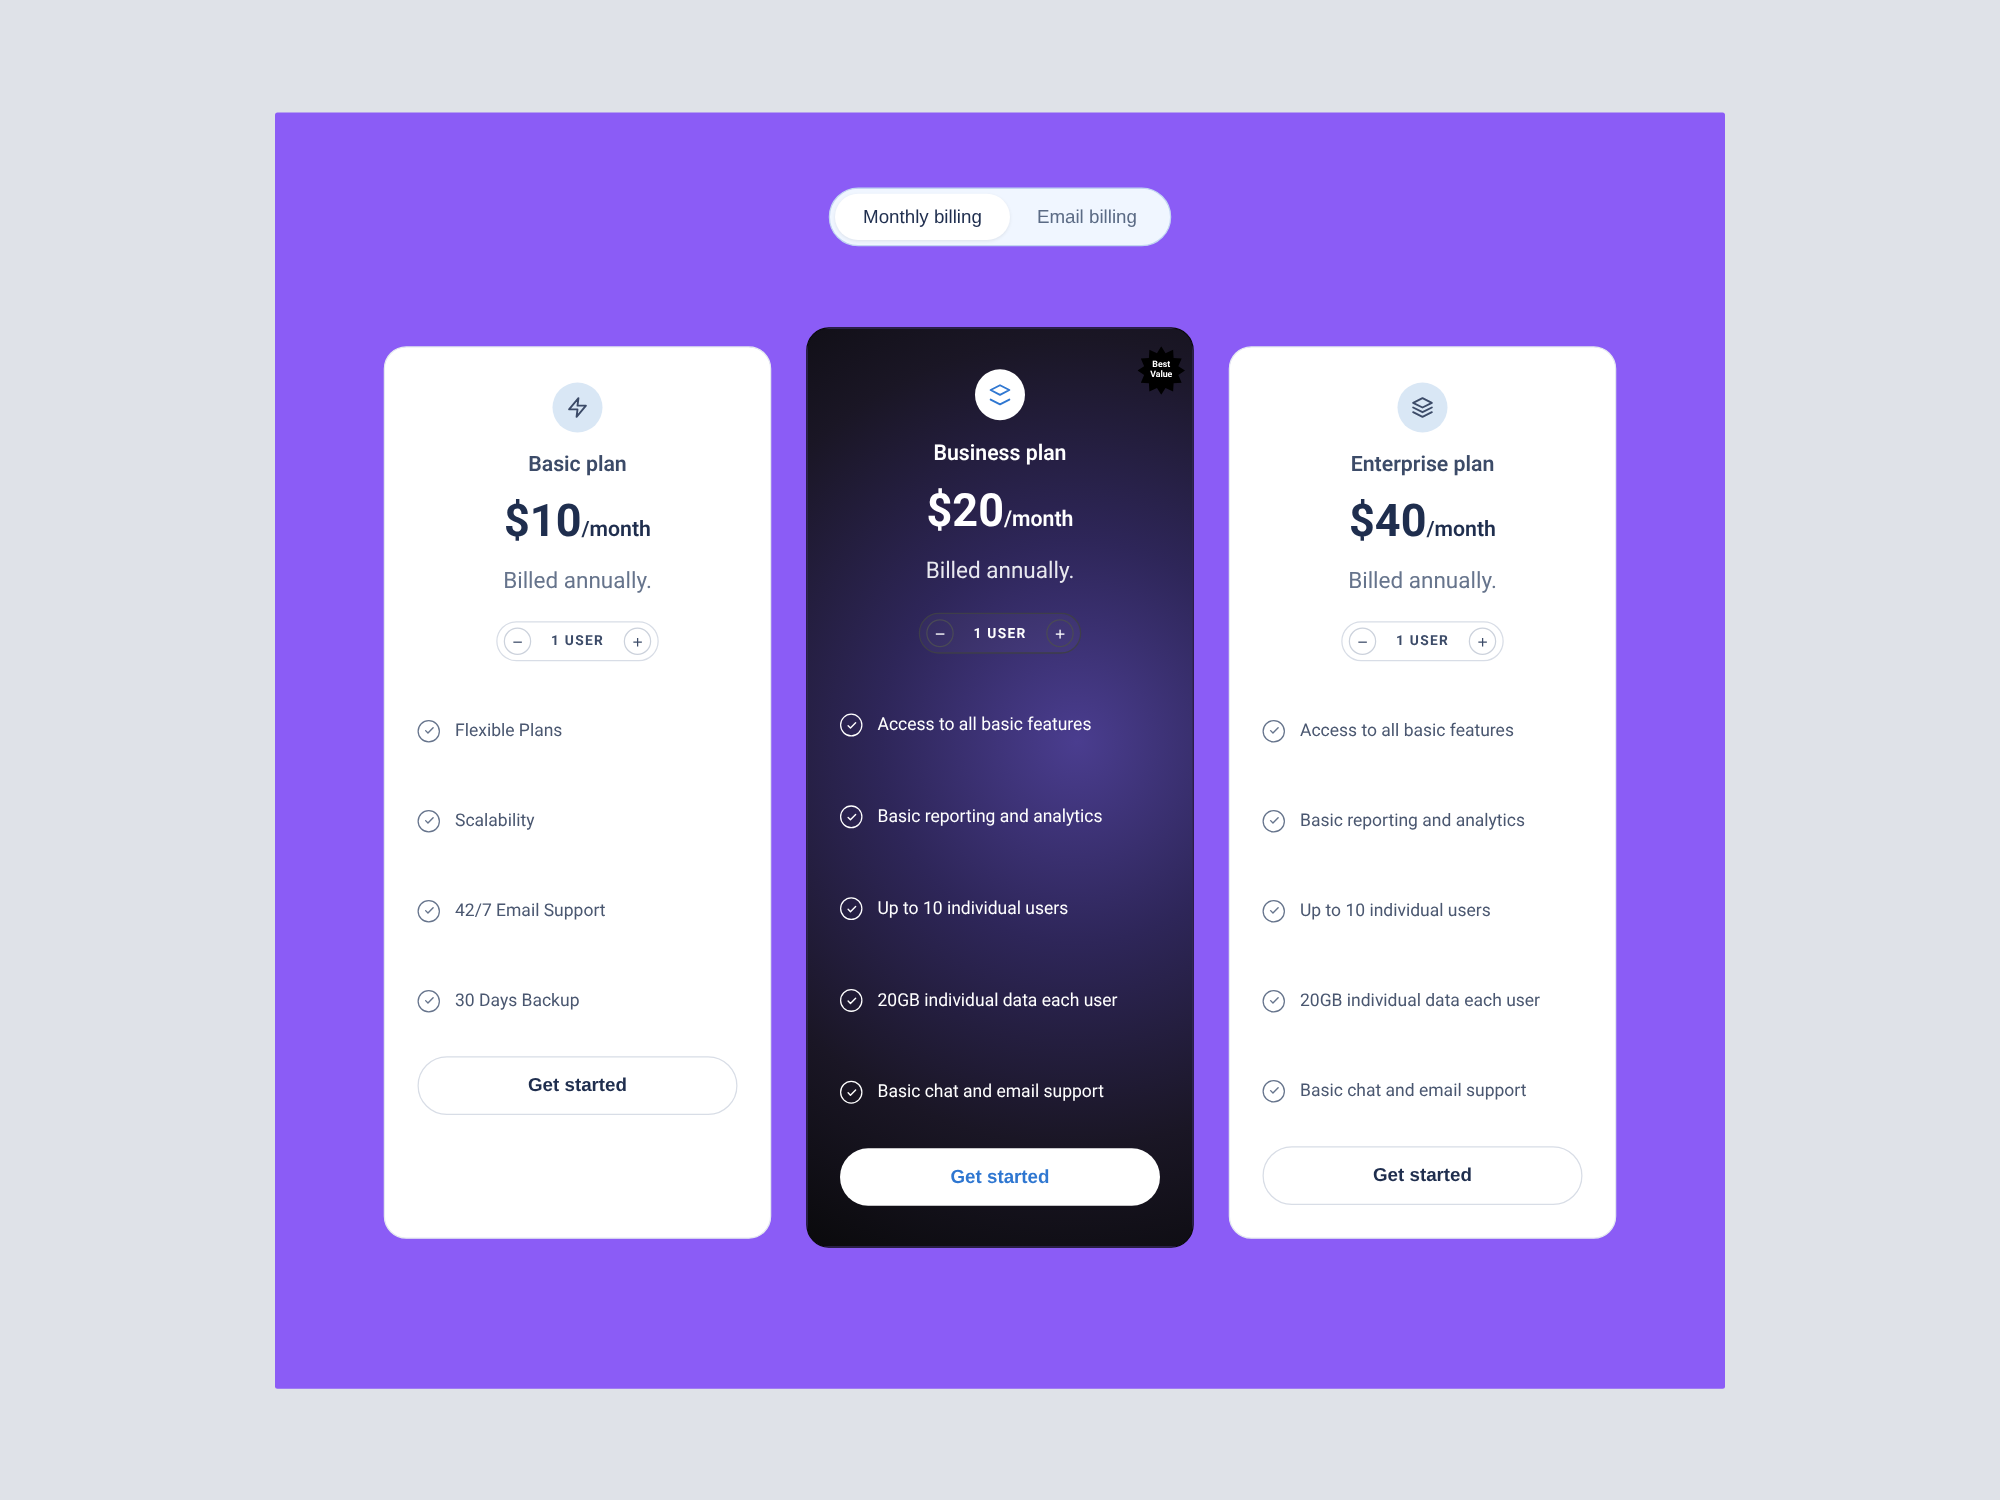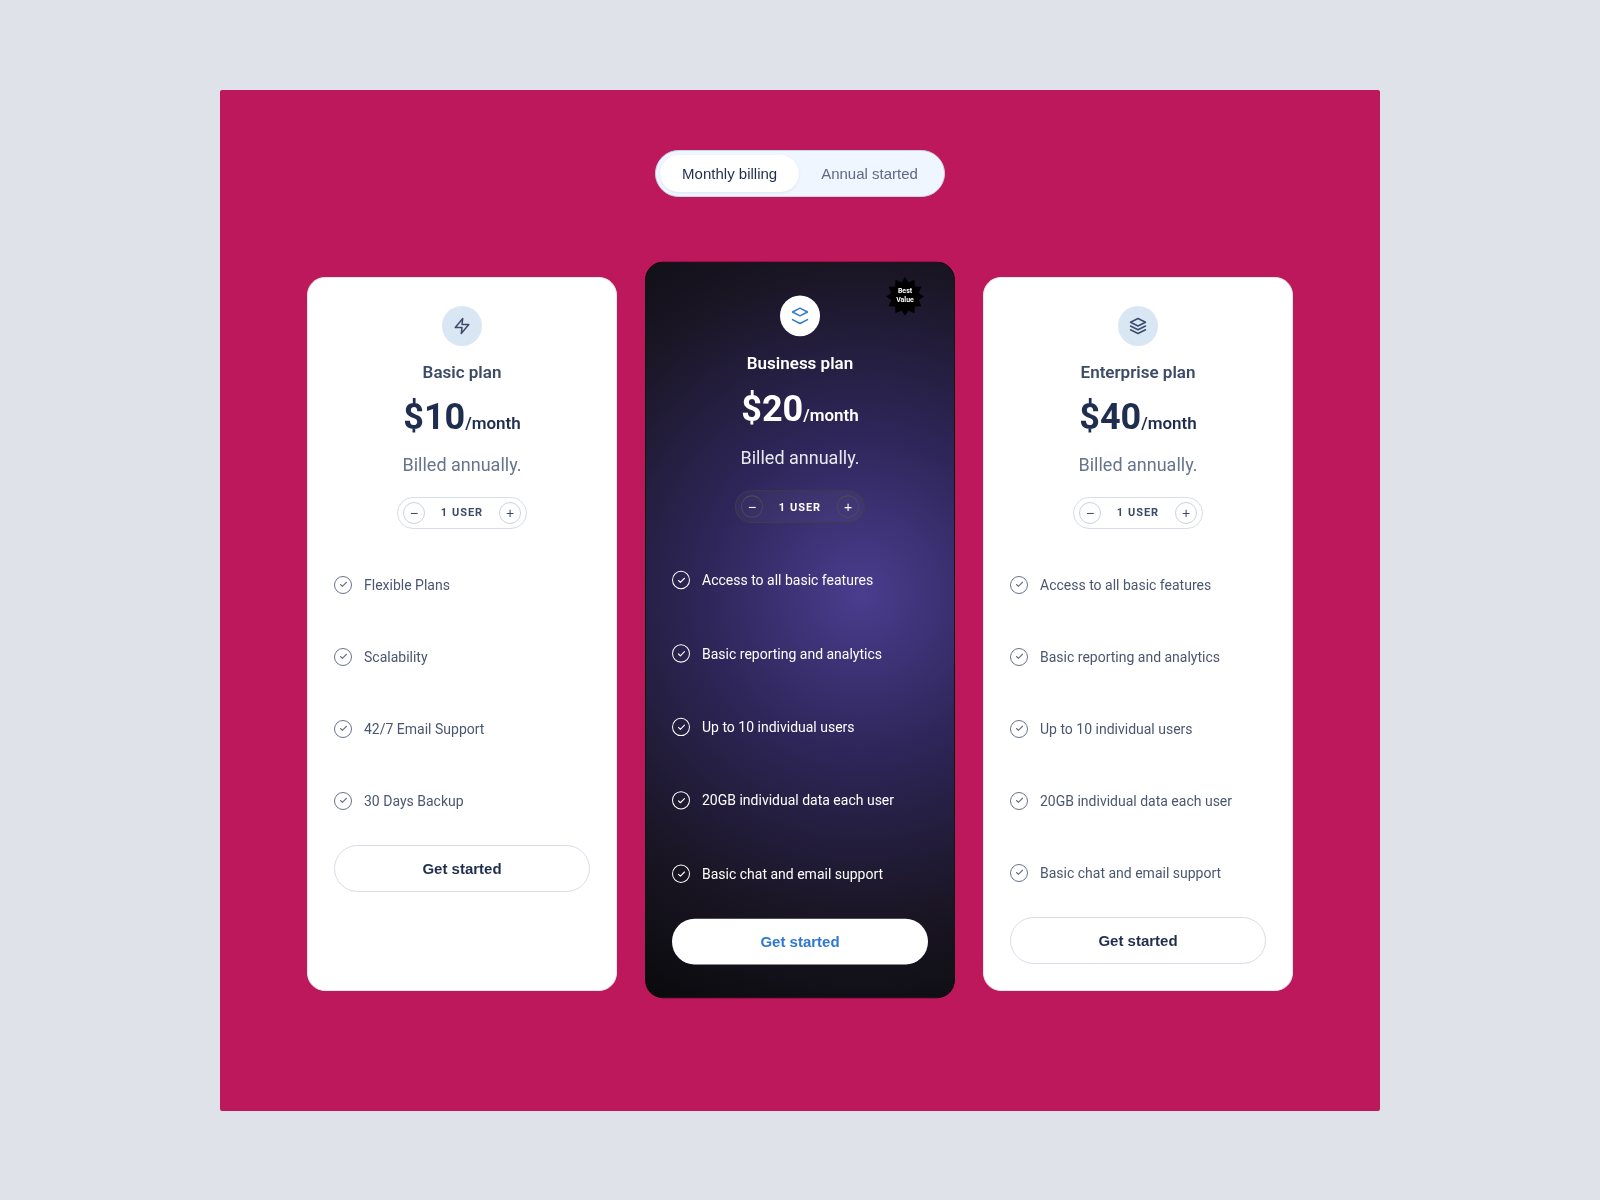--- a/index.html
+++ b/index.html
@@ -12,21 +12,21 @@
       font-family: -apple-system, BlinkMacSystemFont, 'Segoe UI', Roboto, Helvetica, Arial, sans-serif;
       background: #dfe2e8;
       min-height: 1200px;
       display: flex;
       align-items: center;
       justify-content: center;
       padding: 60px;
     }
     
     .main-panel {
-      background: #be185d;
+      background: #8b5cf6;
       width: 100%;
       max-width: 1160px;
       border-radius: 2px;
       padding: 60px 80px 120px;
       position: relative;
     }
     
     .billing-toggle {
       display: flex;
       width: fit-content;
@@ -239,21 +239,21 @@
     }
     
     .highlighted .cta-button {
       color: #2f77d1;
       border: none;
     }
     
     .best-value-badge {
       position: absolute;
       top: 14px;
-      right: 30px;
+      right: 6px;
       width: 38px;
       height: 38px;
       color: #ffffff;
       font-size: 7px;
       font-weight: 700;
       text-align: center;
       line-height: 1.1;
       display: flex;
       align-items: center;
       justify-content: center;
@@ -272,21 +272,21 @@
       z-index: 1;
     }
   </style>
 </head>
 <body>
 
 <div class="main-panel">
 
   <div class="billing-toggle">
     <button class="active">Monthly billing</button>
-    <button>Annual started</button>
+    <button>Email billing</button>
   </div>
 
   <div class="pricing-grid">
 
     <div class="pricing-card">
       <div class="icon-badge">
         <svg width="18" height="18" viewBox="0 0 24 24" fill="none" stroke="#3c4b68" stroke-width="2" stroke-linecap="round" stroke-linejoin="round">
             <path d="M13 2L3 14h9l-1 8 10-12h-9l1-8z"></path>
           </svg>
       </div>

